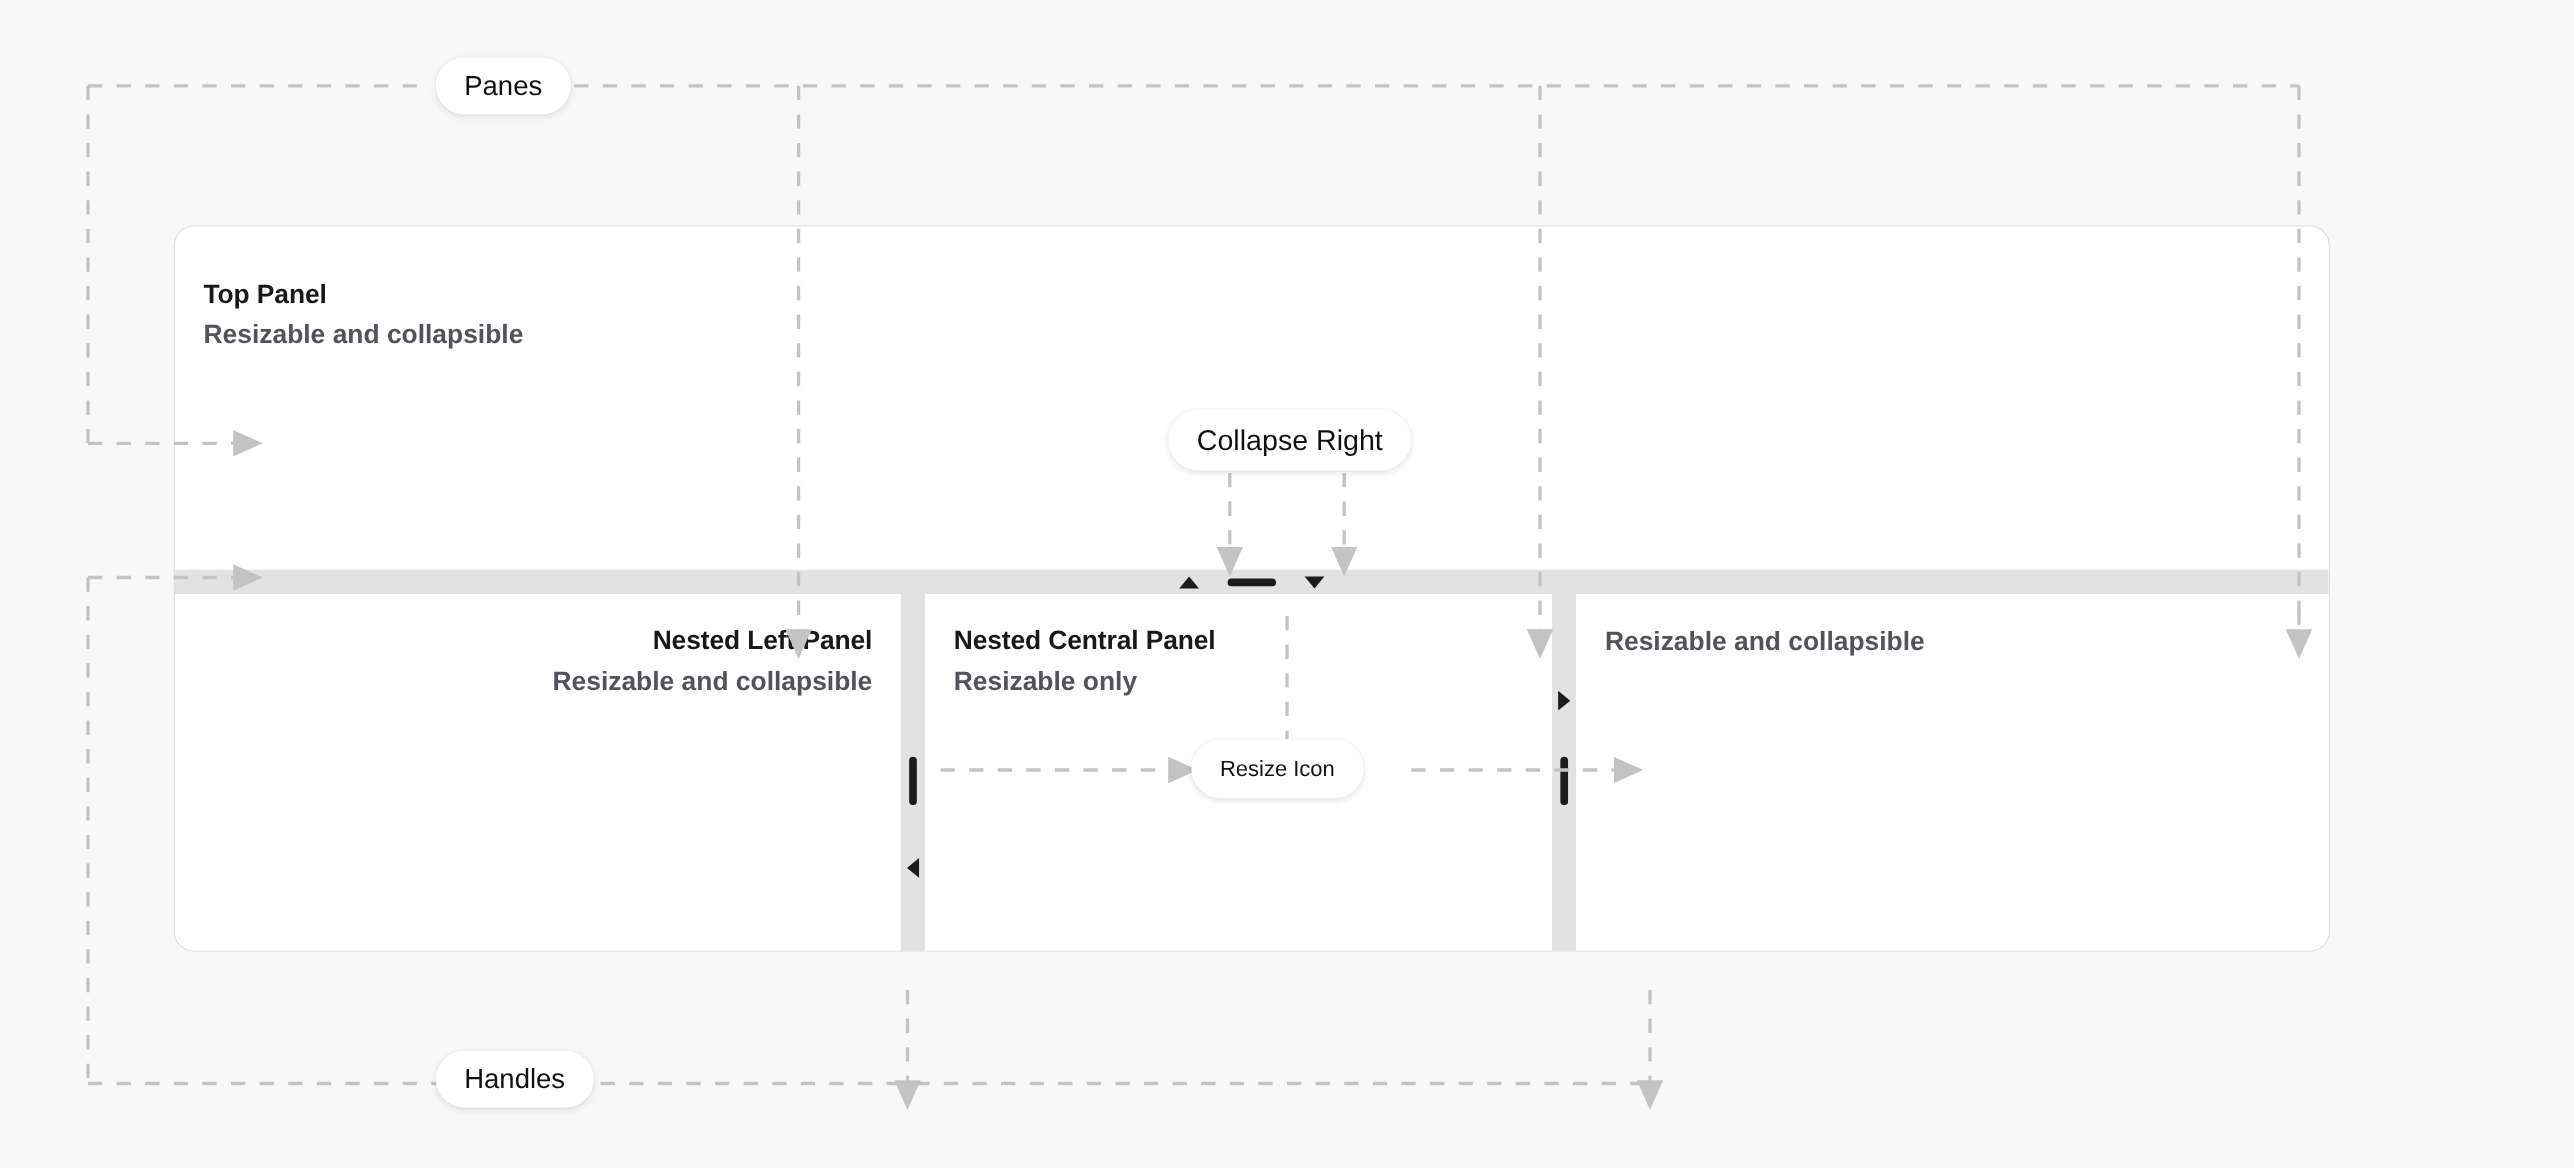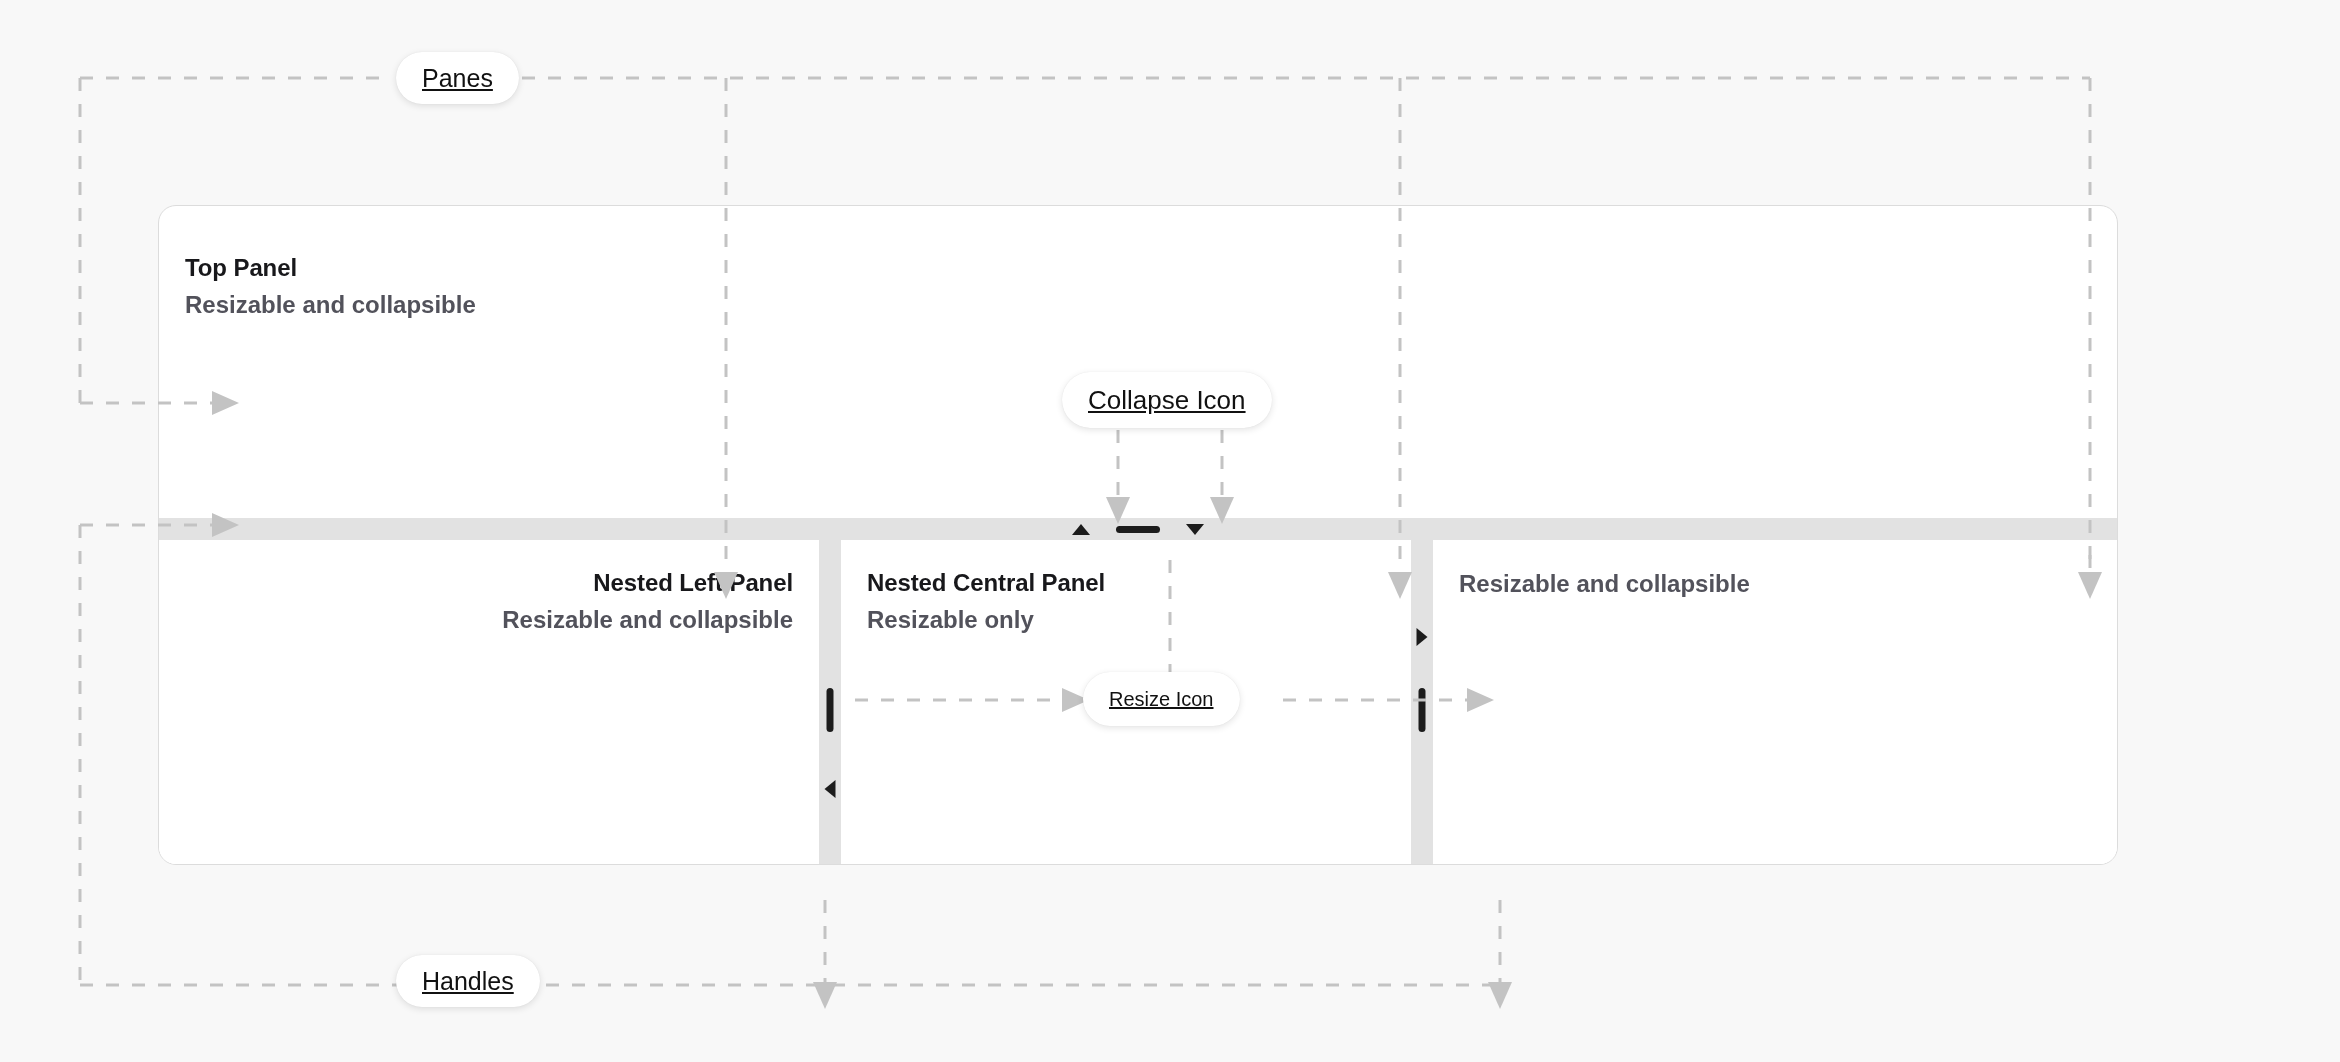--- a/index.html
+++ b/index.html
@@ -178,21 +178,20 @@
     color: #111111;
     font-size: 25px;
     line-height: 1;
     display: flex;
     align-items: center;
     justify-content: center;
     white-space: nowrap;
     z-index: 20;
     padding: 0 26px;
     height: 52px;
-    text-decoration: underline;
   }
   #pill-panes      { left: 396px;  top: 52px; }
   #pill-handles    { left: 396px;  top: 955px; }
   #pill-collapse   { left: 1062px; top: 372px; height: 56px; font-size: 26px; }
   #pill-resize     { left: 1083px; top: 672px; height: 54px; font-size: 20px; }
 </style>
 </head>
 <body>
 
 <div id="stage">
@@ -277,16 +276,16 @@
 
       <div class="nested-pane nested-right">
         <div class="pane-sub">Resizable and collapsible</div>
       </div>
 
     </div>
   </div>
 
   <div class="pill" id="pill-panes">Panes</div>
   <div class="pill" id="pill-handles">Handles</div>
-  <div class="pill" id="pill-collapse">Collapse Icon</div>
+  <div class="pill" id="pill-collapse">Collapse Right</div>
   <div class="pill" id="pill-resize">Resize Icon</div>
 
 </div>
 
 </body></html>

